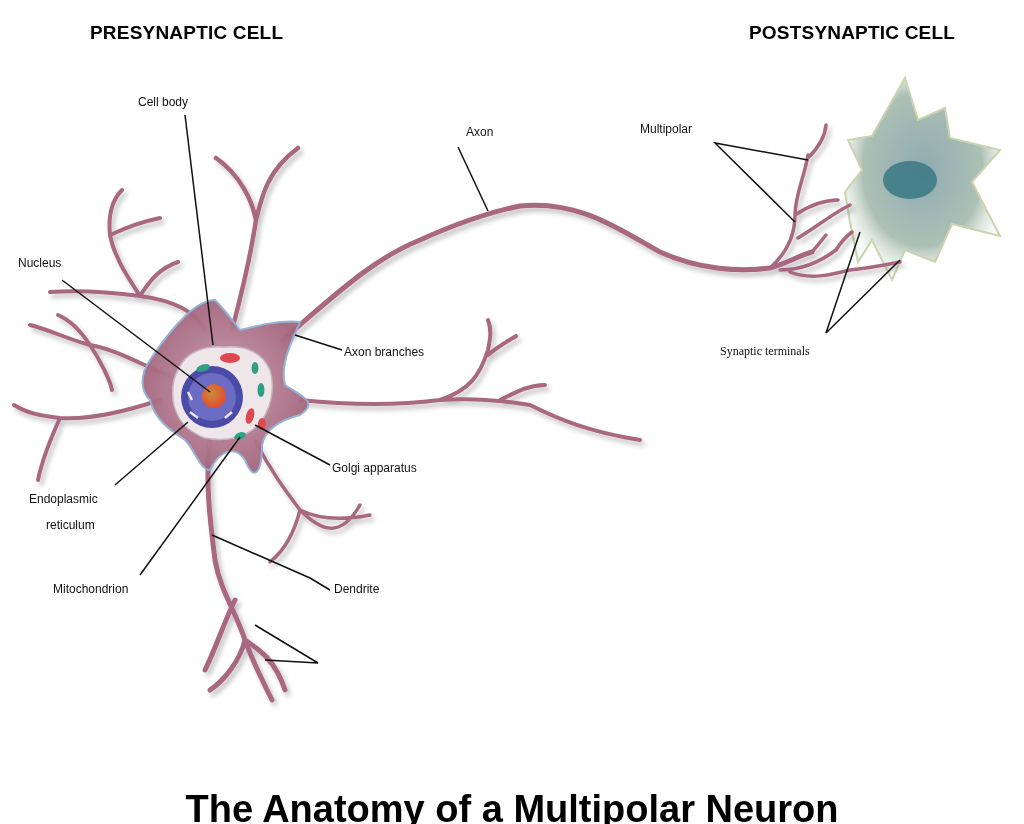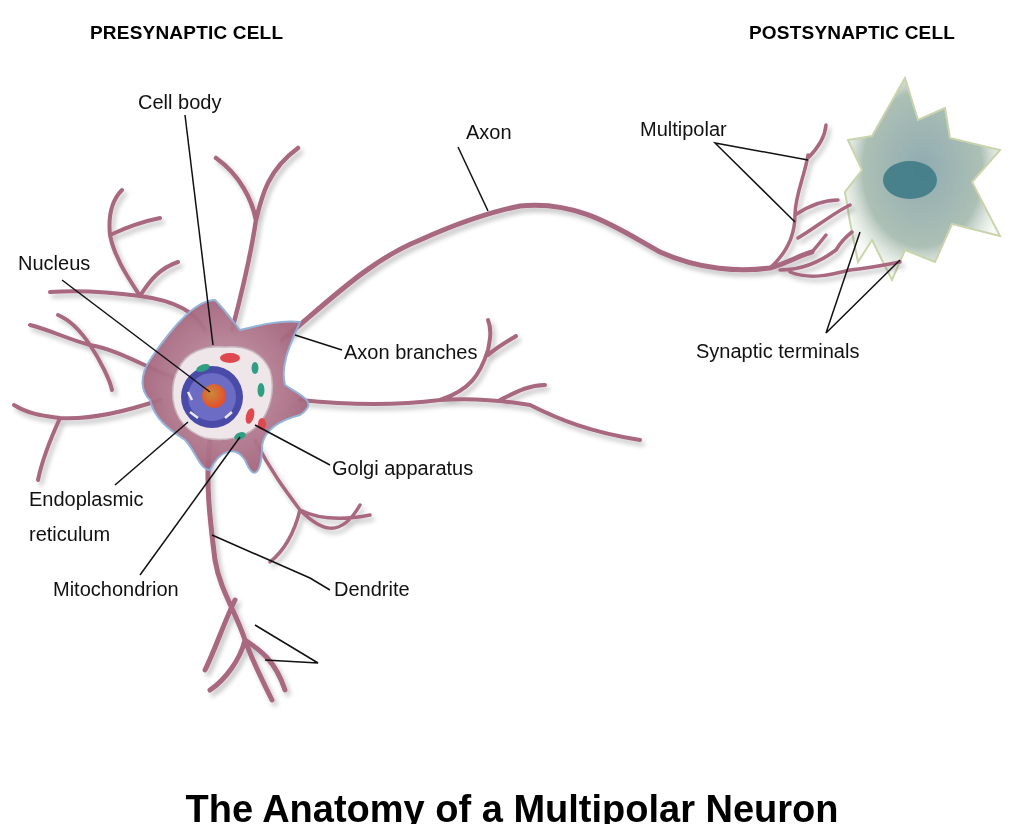--- a/index.html
+++ b/index.html
@@ -1,18 +1,18 @@
 <!DOCTYPE html>
 <html><head>
   <meta charset="utf-8">
   <style>
     html, body { margin: 0; padding: 0; background: #ffffff; }
     body { width: 1024px; height: 824px; position: relative; overflow: hidden; font-family: "Liberation Sans", sans-serif; }
     #stage { position: absolute; left: 0; top: 0; width: 1024px; height: 692px; }
-    .lbl { position: absolute; color: #111; font-size: 20px; line-height: 22px; white-space: nowrap; font-family: "Liberation Sans", sans-serif; }
+    .lbl { position: absolute; color: #111; font-size: 12px; line-height: 22px; white-space: nowrap; font-family: "Liberation Sans", sans-serif; }
     .hdr { position: absolute; color: #000; font-size: 19px; font-weight: bold; letter-spacing: 0.2px; white-space: nowrap; font-family: "Liberation Sans", sans-serif; }
     .title { position: absolute; left: 0; width: 1024px; top: 744px; text-align: center; font-size: 38px; font-weight: bold; color: #000; font-family: "Liberation Sans", sans-serif; margin-top: 44px; }
   </style>
 </head>
 <body>
 
 <div id="stage">
   <svg width="1024" height="824" viewBox="0 0 1024 824" xmlns="http://www.w3.org/2000/svg">
     <defs>
       <radialGradient id="gSoma" cx="50%" cy="50%" r="50%">
@@ -103,22 +103,22 @@
   
   <div class="hdr" style="left:90px; top:22px;">PRESYNAPTIC CELL</div>
   <div class="hdr" style="left:749px; top:22px;">POSTSYNAPTIC CELL</div>
 
   
   <div class="lbl" style="left:138px; top:91px;">Cell body</div>
   <div class="lbl" style="left:431px; top:121px;margin-left:35px;">Axon</div>
   <div class="lbl" style="left:640px; top:118px;">Multipolar</div>
   <div class="lbl" style="left:18px; top:252px;">Nucleus</div>
   <div class="lbl" style="left:344px; top:341px;">Axon branches</div>
-  <div class="lbl" style="left:696px; top:340px;">Synaptic terminals</div>
+  <div class="lbl" style="left:720px; top:340px;font-family:Liberation Serif, serif;">Synaptic terminals</div>
   <div class="lbl" style="left:332px; top:457px;">Golgi apparatus</div>
   <div class="lbl" style="left:29px; top:488px;">Endoplasmic</div>
-  <div class="lbl" style="left:29px; top:514px;margin-top:9px;">reticulum</div>
+  <div class="lbl" style="left:46px; top:514px;">reticulum</div>
   <div class="lbl" style="left:53px; top:578px;">Mitochondrion</div>
   <div class="lbl" style="left:334px; top:578px;">Dendrite</div>
 
   
   <div class="title">The Anatomy of a Multipolar Neuron</div>
 </div>
 
 </body></html>

